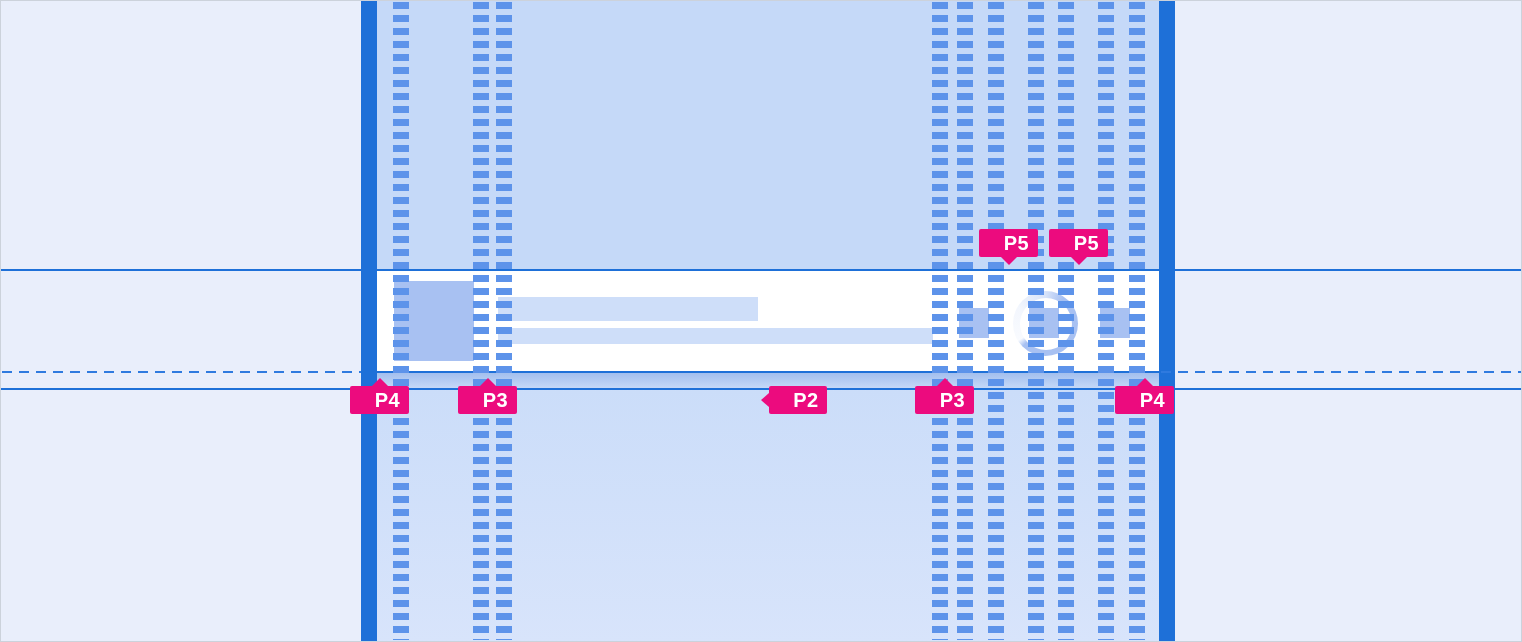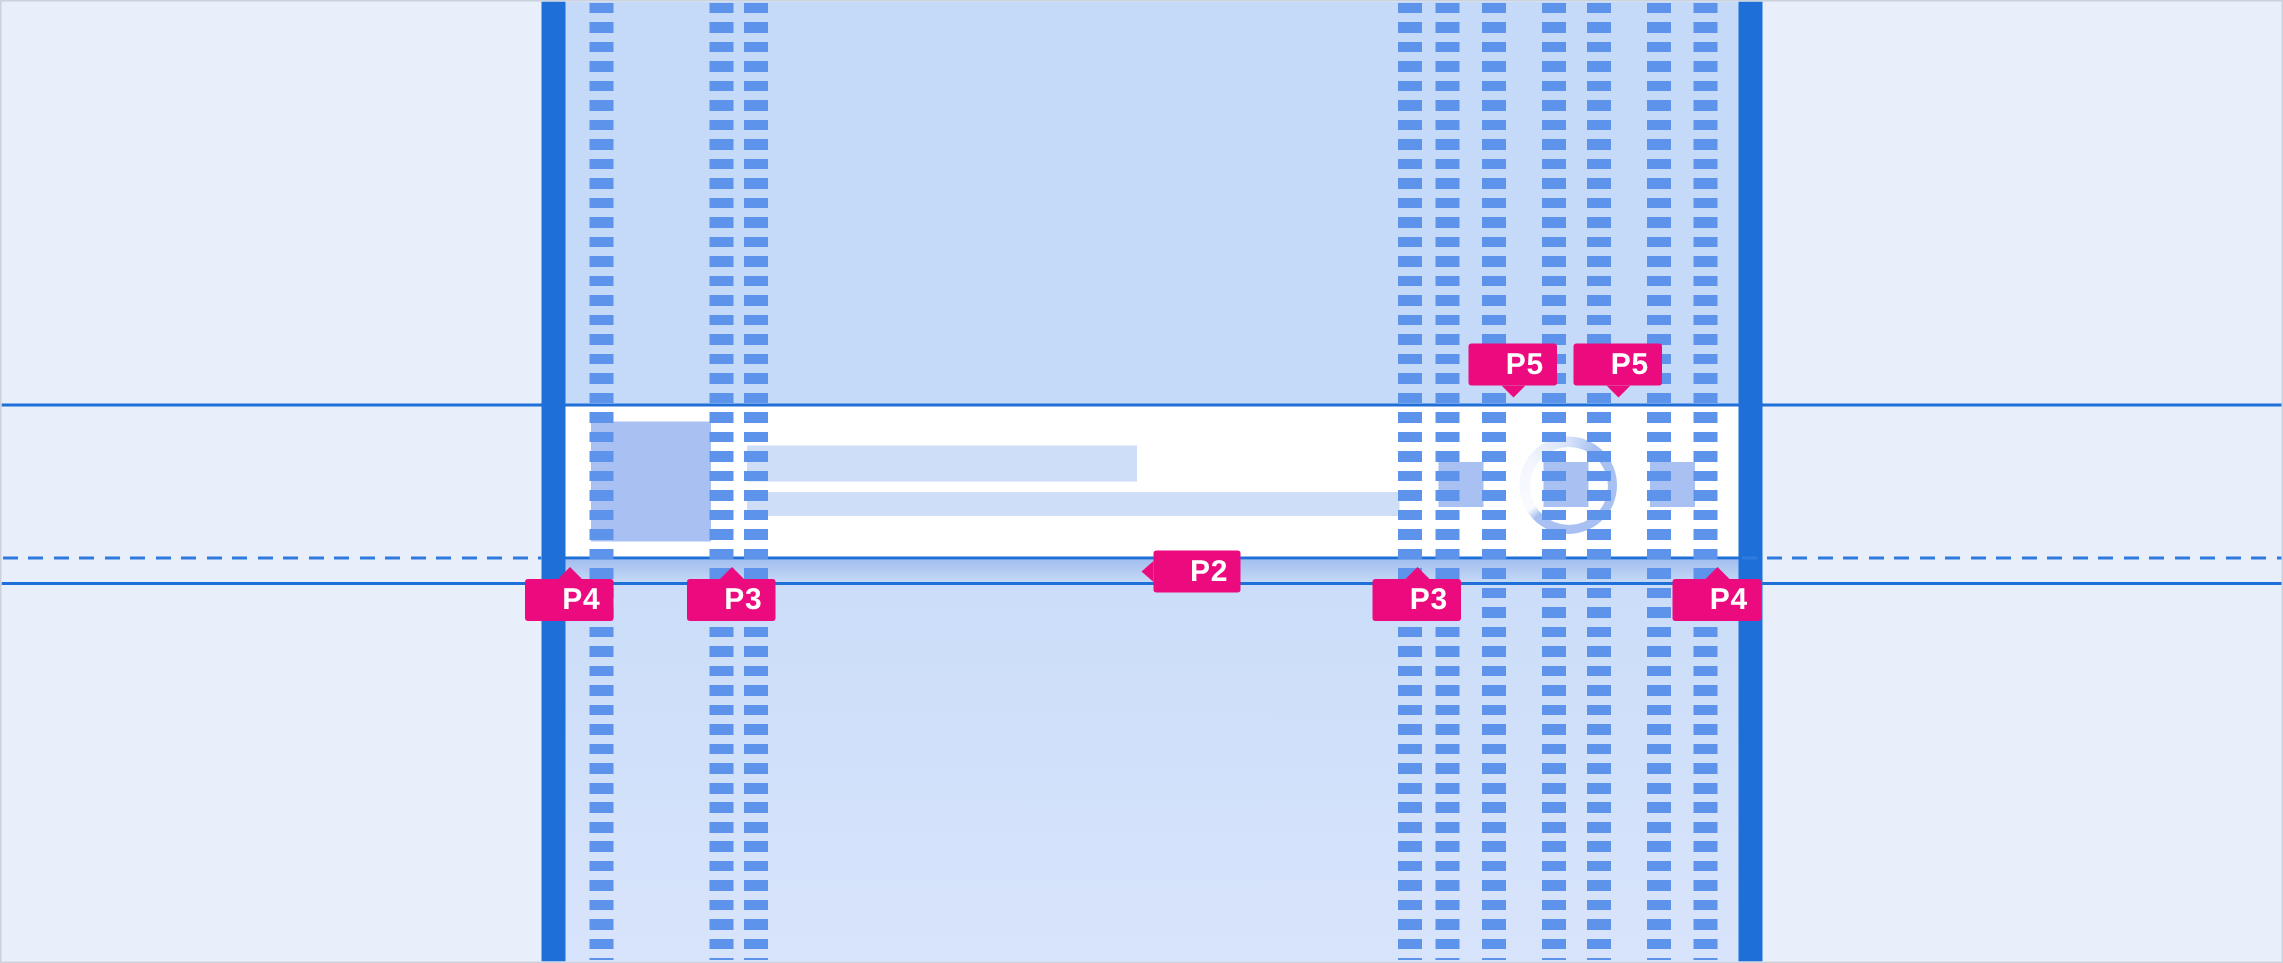--- a/index.html
+++ b/index.html
@@ -122,21 +122,21 @@
     border-bottom:8px solid var(--tag-bg, #ec0b7e);
   }
   .tag.arrow-left::after {
     right:100%; top:50%; margin-top:-7px;
     border-top:7px solid transparent; border-bottom:7px solid transparent;
     border-right:8px solid var(--tag-bg, #ec0b7e);
   }
 
   .tag.p5a { left:978px;  top:228px; }
   .tag.p5b { left:1048px; top:228px; }
-  .tag.p2  { left:768px;  top:366px; width:58px; }
+  .tag.p2  { left:768px;  top:385px; width:58px; }
   .tag.p4a { left:349px;  top:385px; }
   .tag.p3a { left:457px;  top:385px; }
   .tag.p3b { left:914px;  top:385px; }
   .tag.p4b { left:1114px; top:385px; }
 </style>
 </head>
 <body>
 
 <div class="canvas">
 

